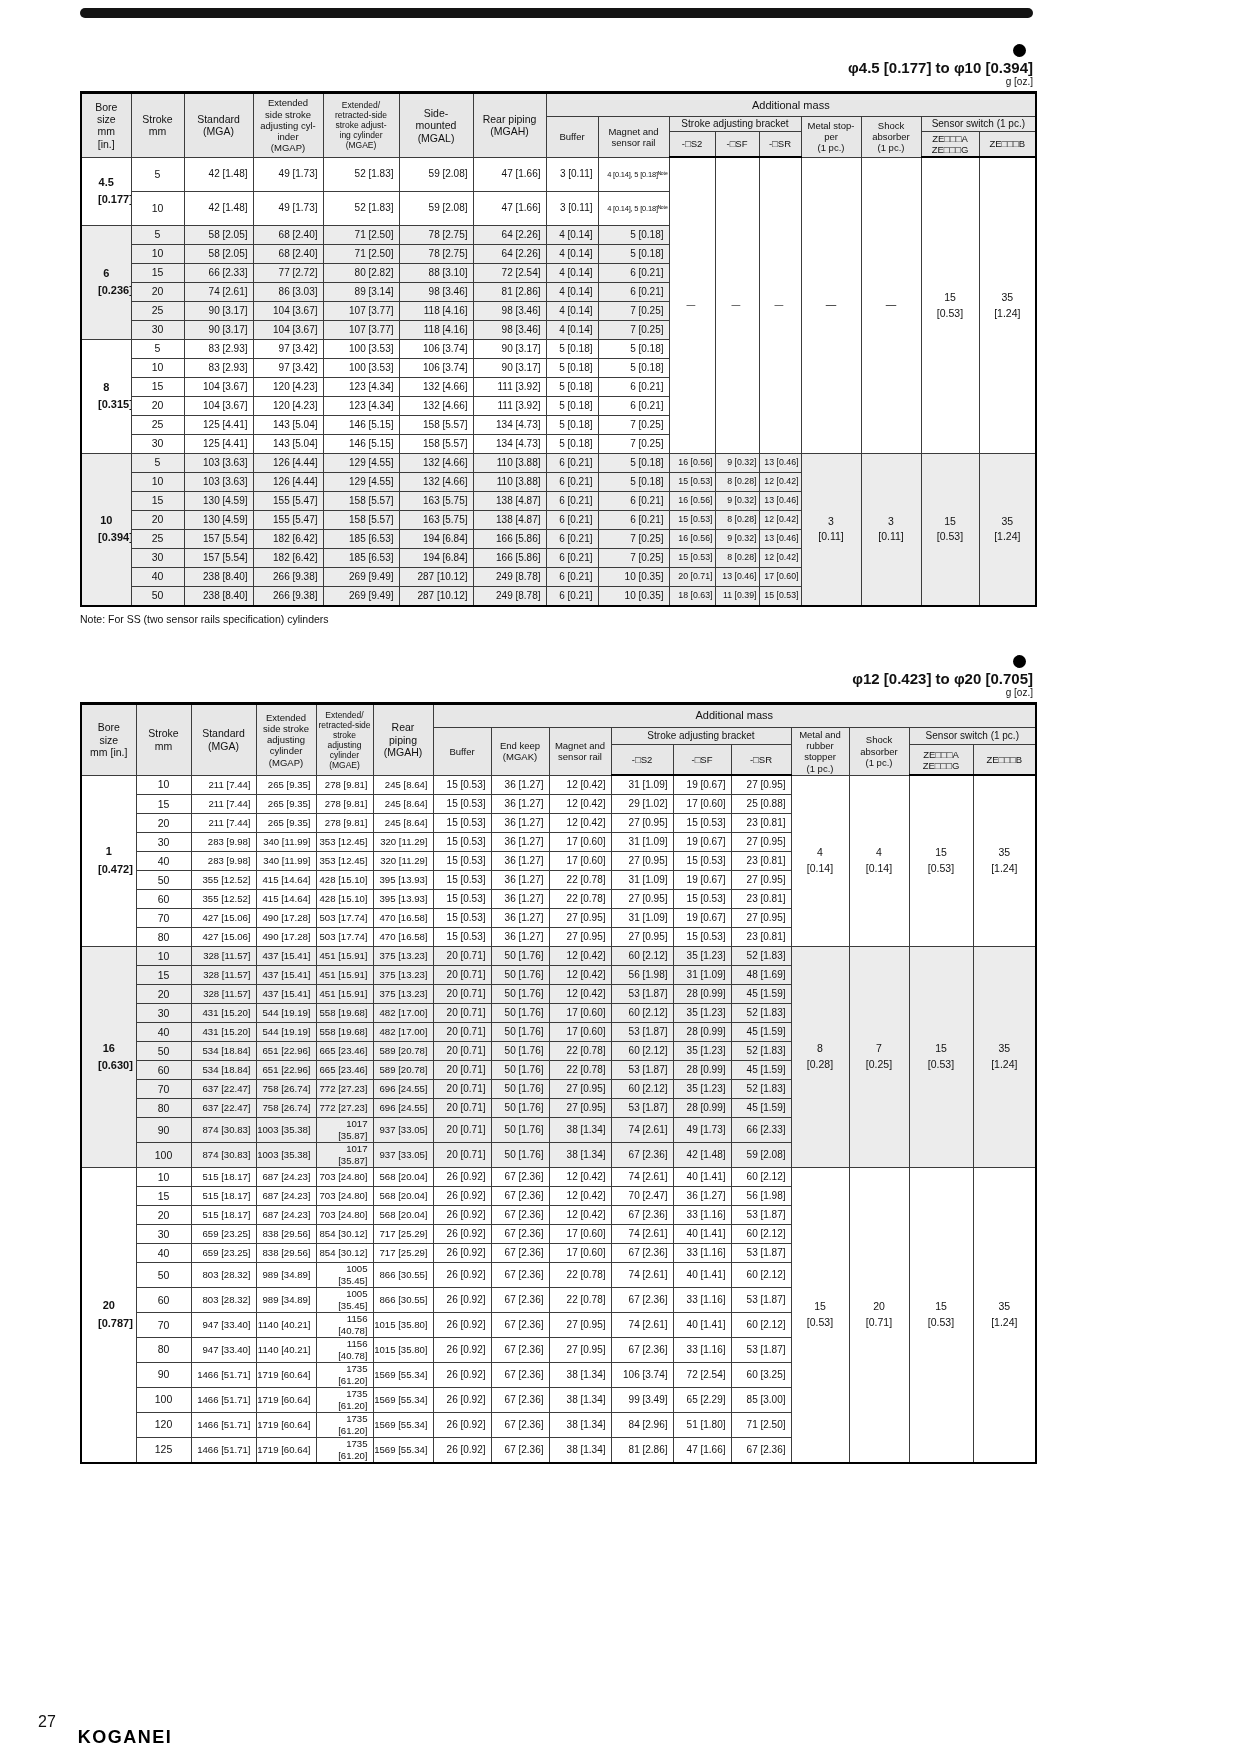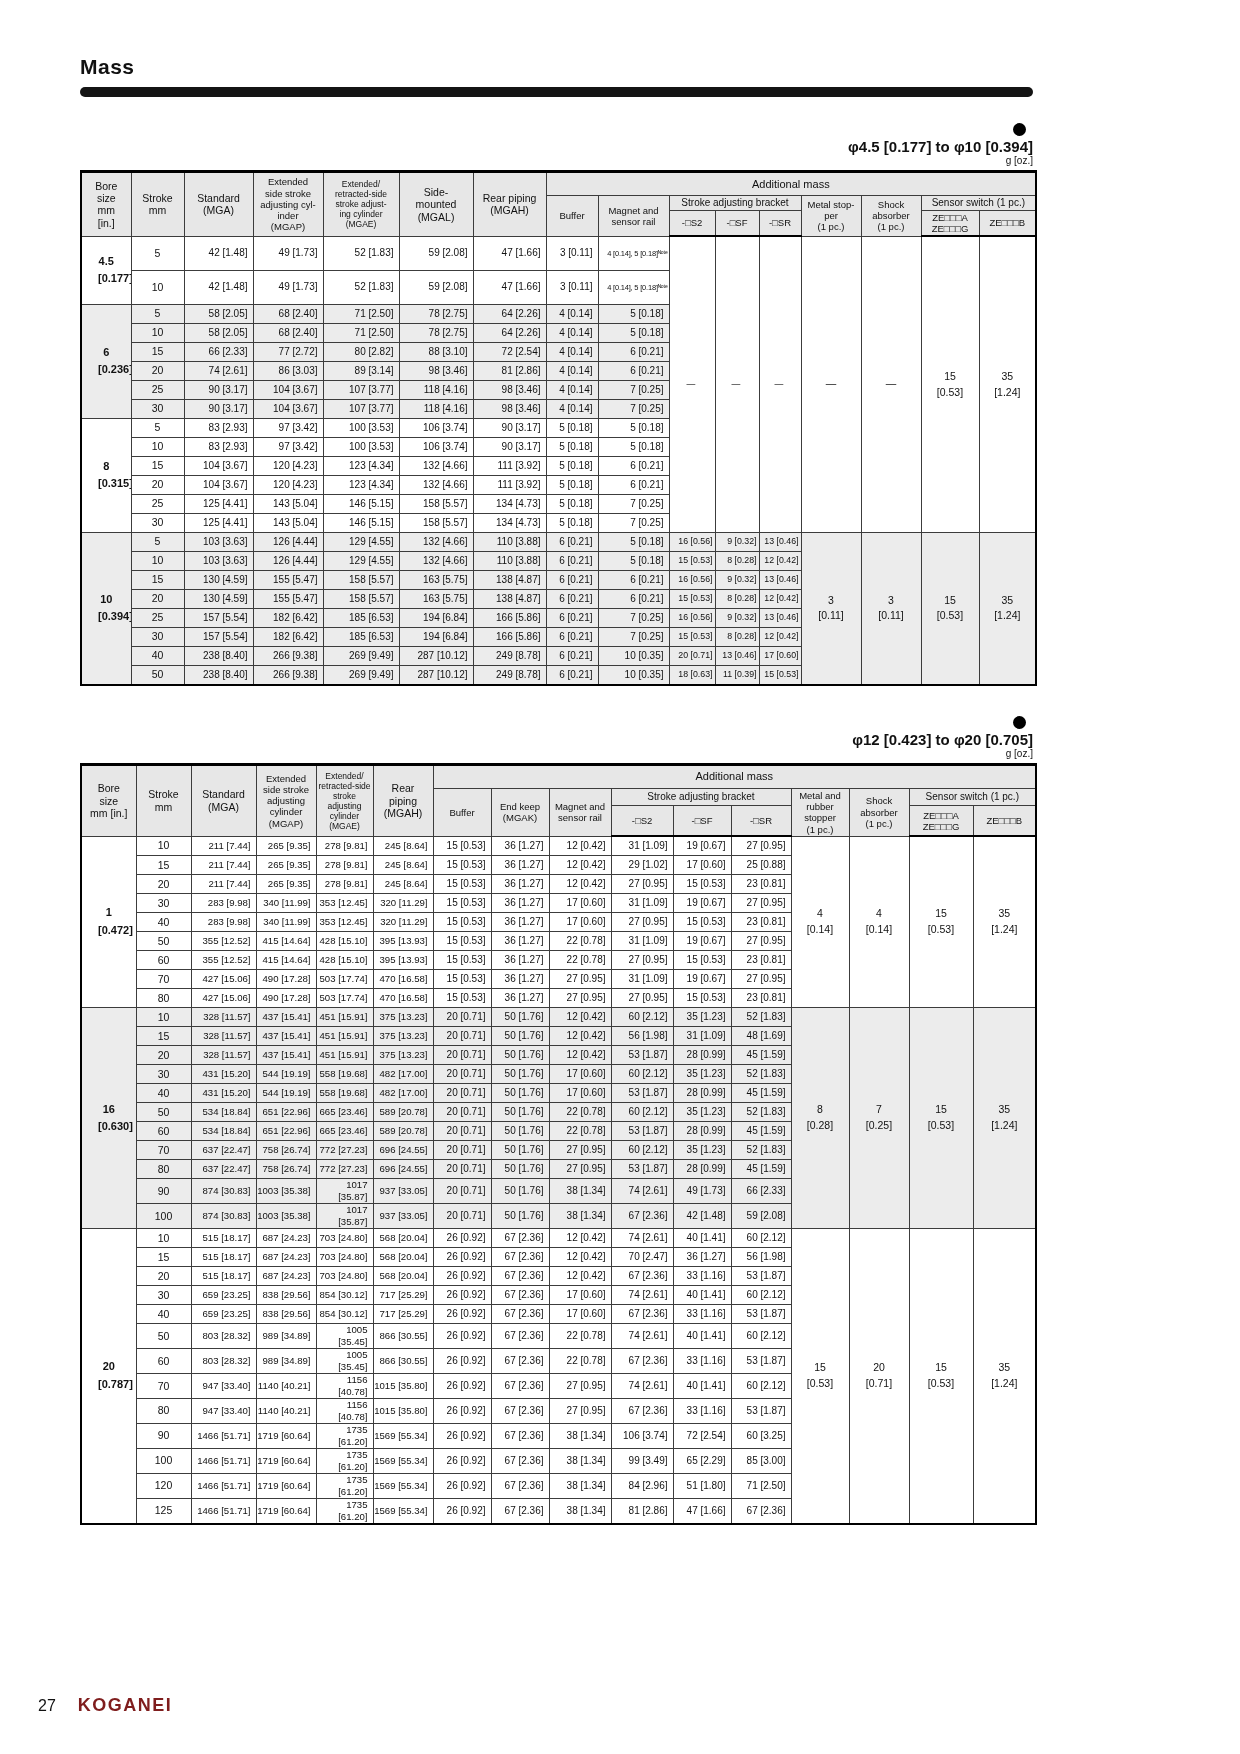--- a/index.html
+++ b/index.html
@@ -24,28 +24,27 @@
   td.col-stroke{text-align:center;padding:0;font-size:10.5px;}
   td.merge{text-align:center;padding:0;line-height:1.5;font-size:10.5px;}
   td.shaded{background:#ececec;}
   td.xs{font-size:7.5px;padding-right:1px;letter-spacing:-0.2px;}
   #t1 td.col-s2,#t1 td.col-sf,#t1 td.col-sr{font-size:8.8px;padding-right:2px;}
   #t2 td.col-mgap,#t2 td.col-mgae,#t2 td.col-mgah,#t2 td.col-std{font-size:9.6px;}
   .note-line{font-size:10.5px;margin-top:6px;}
   .remark-line{font-size:10.5px;margin-top:6px;}
   .footer{position:absolute;left:38px;top:1695px;display:flex;align-items:center;}
   .page-num{font-size:16px;}
-  .brand{font-size:18px;font-weight:bold;letter-spacing:1.5px;color:#7f1d1d;margin-left:22px;}
+  .brand{font-size:18px;font-weight:bold;letter-spacing:1.5px;color:#000000;margin-left:22px;margin-top:32px;}
 </style>
 </head>
 <body>
 
 <div class="content">
 
-  <div class="page-title">Mass</div>
   <div class="bar"></div>
 
   <div class="section-head">
     <span class="bullet"></span>
     <span class="section-title">φ4.5 [0.177] to φ10 [0.394]</span>
     <span class="unit">g [oz.]</span>
   </div>
 
   <table id="t1">
     <colgroup>
@@ -381,20 +380,21 @@
           <td class="col-mgah shaded">249 [8.78]</td>
           <td class="col-buffer shaded">6 [0.21]</td>
           <td class="col-magnet shaded">10 [0.35]</td>
           <td class="col-s2 shaded">18 [0.63]</td>
           <td class="col-sf shaded">11 [0.39]</td>
           <td class="col-sr shaded">15 [0.53]</td>
         </tr>
       </tbody>
   </table>
 
+  <div class="note-line">Note: For SS (two sensor rails specification) cylinders</div>
 
   <div class="section-head" style="margin-top:30px;">
     <span class="bullet"></span>
     <span class="section-title">φ12 [0.423] to φ20 [0.705]</span>
     <span class="unit">g [oz.]</span>
   </div>
 
   <table id="t2">
     <colgroup>
       <col style="width:55px">

